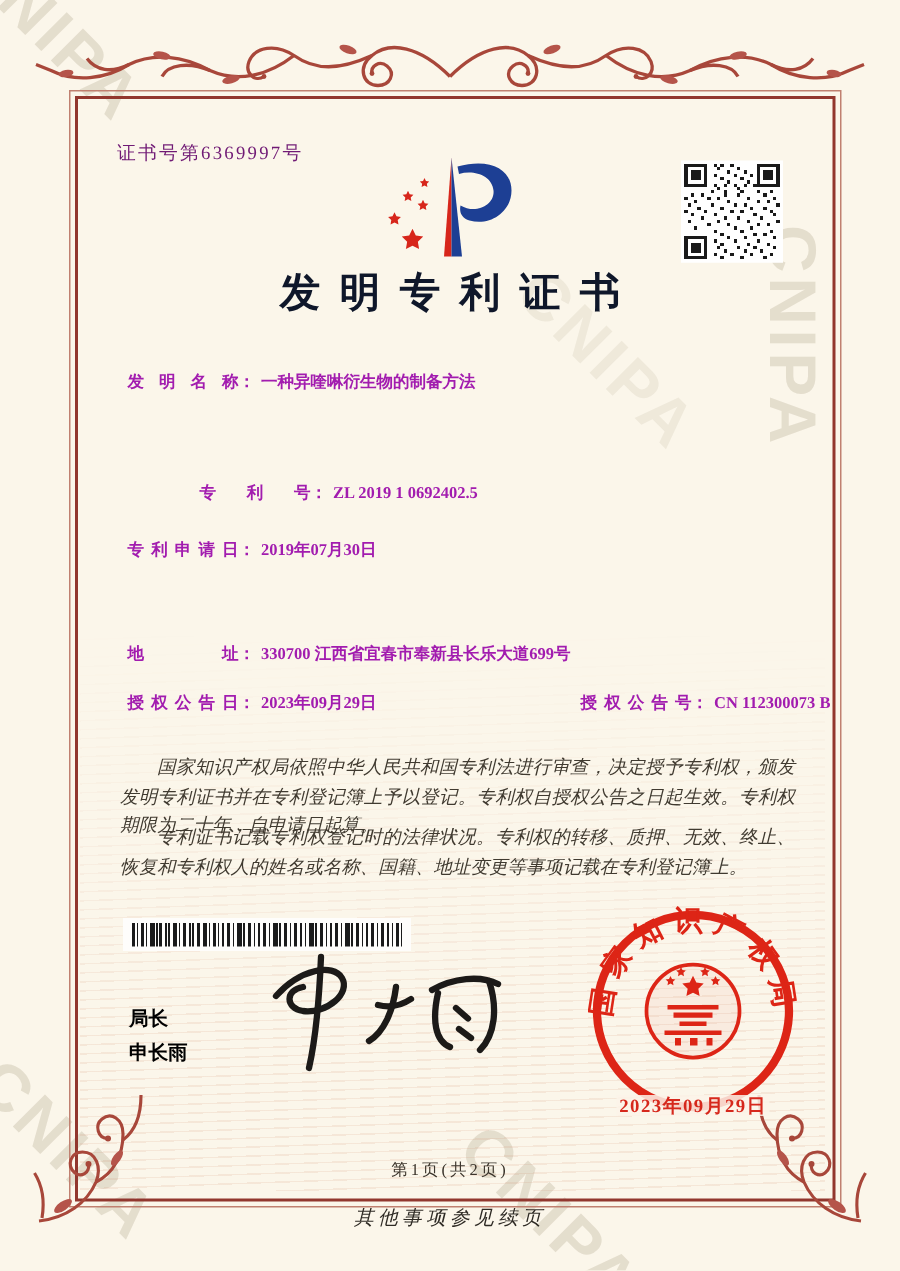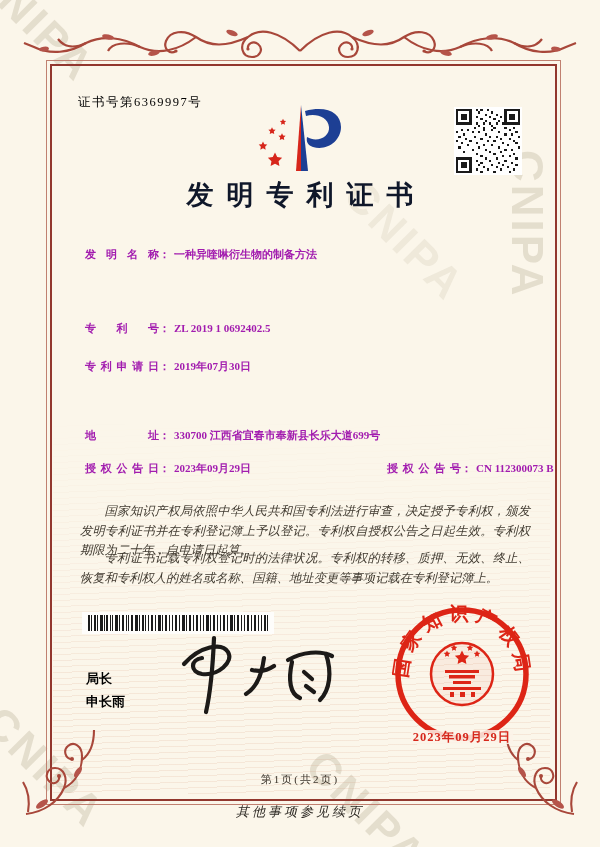--- a/index.html
+++ b/index.html
@@ -12,21 +12,21 @@
   .frame{position:absolute;left:50px;top:64px;width:503px;height:733px;
          border:2px solid #92372e;z-index:1;}
   .frame::before{content:'';position:absolute;inset:-6px;border:1px solid #c08070;}
   .texture{position:absolute;left:53px;top:420px;width:497px;height:374px;z-index:1;
            background:repeating-linear-gradient(178deg,rgba(208,128,96,0.13) 0 1px,transparent 1px 6px);
            -webkit-mask-image:linear-gradient(to bottom,transparent 0,rgba(0,0,0,.55) 45%,#000 70%);
            mask-image:linear-gradient(to bottom,transparent 0,rgba(0,0,0,.55) 45%,#000 70%);}
   .band{position:absolute;left:22px;top:18px;width:556px;height:48px;z-index:2;}
   .corner{position:absolute;z-index:3;}
   .cert-no{position:absolute;left:78px;top:94px;font-size:12.5px;letter-spacing:1.5px;
-           color:#000000;z-index:4;}
+           color:#701a75;z-index:4;}
   .logo{position:absolute;left:253px;top:103px;z-index:4;}
   .qr{position:absolute;left:454px;top:107px;width:68px;height:68px;background:#fff;
       padding:0;z-index:4;}
   .title{position:absolute;left:0;right:0;top:177px;text-align:center;font-size:27px;
          font-weight:bold;letter-spacing:13px;text-indent:13px;color:#0f172a;z-index:4;}
   .row{position:absolute;left:85px;font-size:11px;font-weight:700;color:#a21caf;
        z-index:4;white-space:nowrap;}
   .row .lab{display:inline-block;width:74px;text-align:justify;text-align-last:justify;
             vertical-align:top;}
   .row .col{display:inline-block;margin-right:4px;}
@@ -148,21 +148,21 @@
         </g>
       <path d="M9 0h1v1h-1z M11 0h1v1h-1z M14 0h1v1h-1z M10 1h1v1h-1z M16 1h1v1h-1z M13 2h1v1h-1z M18 2h1v1h-1z M9 3h1v1h-1z M15 3h1v1h-1z M20 3h1v1h-1z M11 4h1v1h-1z M17 4h1v1h-1z M13 5h1v1h-1z M19 5h1v1h-1z M9 6h1v1h-1z M12 6h1v1h-1z M15 6h1v1h-1z M18 6h1v1h-1z M21 6h1v1h-1z M10 7h1v1h-1z M16 7h1v1h-1z M8 8h1v1h-1z M12 8h1v1h-1z M17 8h1v1h-1z M22 8h1v1h-1z M26 8h1v1h-1z M2 9h1v1h-1z M5 9h1v1h-1z M12 9h1v1h-1z M16 9h1v1h-1z M24 9h1v1h-1z M0 10h1v1h-1z M7 10h1v1h-1z M10 10h1v1h-1z M19 10h1v1h-1z M27 10h1v1h-1z M3 11h1v1h-1z M13 11h1v1h-1z M22 11h1v1h-1z M25 11h1v1h-1z M1 12h1v1h-1z M8 12h1v1h-1z M15 12h1v1h-1z M18 12h1v1h-1z M28 12h1v1h-1z M4 13h1v1h-1z M11 13h1v1h-1z M20 13h1v1h-1z M24 13h1v1h-1z M0 14h1v1h-1z M6 14h1v1h-1z M14 14h1v1h-1z M17 14h1v1h-1z M26 14h1v1h-1z M2 15h1v1h-1z M9 15h1v1h-1z M21 15h1v1h-1z M27 15h1v1h-1z M5 16h1v1h-1z M12 16h1v1h-1z M16 16h1v1h-1z M23 16h1v1h-1z M1 17h1v1h-1z M10 17h1v1h-1z M19 17h1v1h-1z M28 17h1v1h-1z M7 18h1v1h-1z M13 18h1v1h-1z M22 18h1v1h-1z M25 18h1v1h-1z M3 19h1v1h-1z M15 19h1v1h-1z M20 19h1v1h-1z M9 20h1v1h-1z M17 20h1v1h-1z M26 20h1v1h-1z M11 21h1v1h-1z M21 21h1v1h-1z M24 21h1v1h-1z M13 22h1v1h-1z M18 22h1v1h-1z M27 22h1v1h-1z M9 23h1v1h-1z M15 23h1v1h-1z M22 23h1v1h-1z M11 24h1v1h-1z M19 24h1v1h-1z M25 24h1v1h-1z M10 25h1v1h-1z M16 25h1v1h-1z M21 25h1v1h-1z M27 25h1v1h-1z M12 26h1v1h-1z M18 26h1v1h-1z M23 26h1v1h-1z M9 27h1v1h-1z M14 27h1v1h-1z M20 27h1v1h-1z M26 27h1v1h-1z M11 28h1v1h-1z M17 28h1v1h-1z M24 28h1v1h-1z"></path>
     </g>
   </svg>
 
   <div class="title">发明专利证书</div>
 
   <div class="row" style="top:247px;">
     <span class="lab">发明名称</span><span class="col">：</span><span class="val">一种异喹啉衍生物的制备方法</span>
   </div>
-  <div class="row" style="top:321px;">
+  <div class="row" style="top:321px;margin-left:48px;">
     <span class="lab">专利号</span><span class="col">：</span><span class="val">ZL 2019 1 0692402.5</span>
   </div>
   <div class="row" style="top:359px;">
     <span class="lab">专利申请日</span><span class="col">：</span><span class="val">2019年07月30日</span>
   </div>
   <div class="row" style="top:428px;">
     <span class="lab">地址</span><span class="col">：</span><span class="val">330700 江西省宜春市奉新县长乐大道699号</span>
   </div>
   <div class="row" style="top:461px;width:460px;">
     <span>

